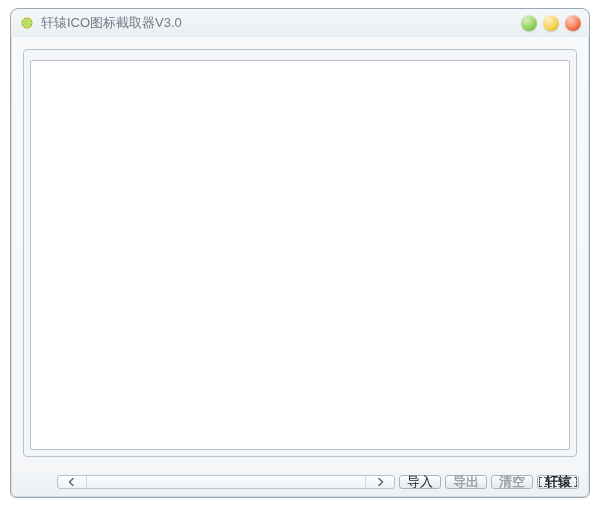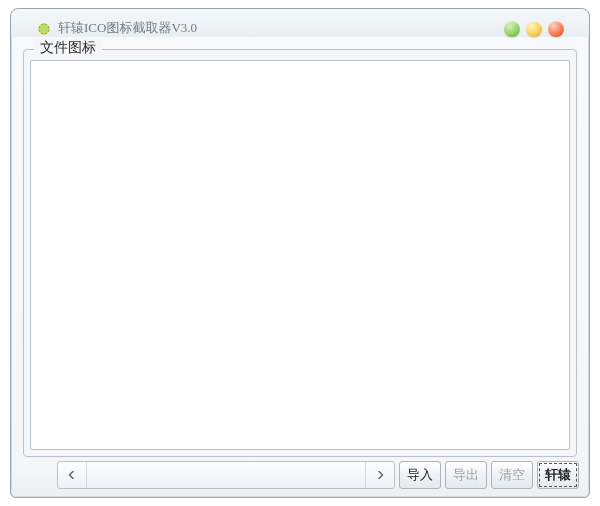--- a/index.html
+++ b/index.html
@@ -18,26 +18,25 @@
     margin: 8px auto 0 auto;
     border: 1px solid #9aa7b3;
     border-radius: 8px 8px 6px 6px;
     background: linear-gradient(to bottom, #e9eef2 0%, #f7f9fb 6%, #f4f6f8 94%, #ecf0f3 100%);
     box-shadow: 0 0 0 1px #d4dbe1 inset;
     box-sizing: border-box;
   }
   .titlebar {
     height: 28px;
     display: flex;
-    align-items: flex-end;
-    padding: 0 25px;
+    align-items: center;
+    padding: 0 8px;
     border-top-left-radius: 8px;
     border-top-right-radius: 8px;
     background: linear-gradient(to bottom, #f5f8fa 0%, #e9eef2 100%);
-    font-family: Liberation Serif, serif;
   }
   .app-icon {
     width: 16px;
     height: 16px;
     margin-right: 6px;
     flex: none;
   }
   .title-text {
     color: #6e7a85;
     font-size: 13px;
@@ -87,21 +86,21 @@
     background: #ffffff;
     border: 1px solid #b8c2cc;
     border-radius: 2px;
   }
 
   .bottombar {
     position: absolute;
     left: 10px;
     right: 10px;
     bottom: 8px;
-    height: 28px;
+    height: 14px;
     display: flex;
     align-items: stretch;
     gap: 4px;
     margin-left: 36px;
   }
   .hscroll {
     flex: 1;
     display: flex;
     align-items: stretch;
     border: 1px solid #b8c2cc;
@@ -131,20 +130,21 @@
     color: #222;
     font-size: 13px;
     display: flex;
     align-items: center;
     justify-content: center;
     box-sizing: border-box;
     user-select: none;
   }
   .btn.disabled {
     color: #9aa3ab;
+    font-weight: bold;
   }
   .btn.focus {
     outline: 1px dashed #555;
     outline-offset: -3px;
     font-weight: bold;
   }
 </style>
 </head>
 <body>
 
@@ -166,21 +166,20 @@
     </span>
     <span class="title-text">轩辕ICO图标截取器V3.0</span>
     <div class="win-controls">
       <div class="win-btn win-min"></div>
       <div class="win-btn win-max"></div>
       <div class="win-btn win-close"></div>
     </div>
   </div>
 
   <div class="group">
-    <span class="group-label">文件图标</span>
     <div class="listview"></div>
   </div>
 
   <div class="bottombar">
     <div class="hscroll">
       <div class="scroll-btn left">
         <span>
           <svg width="8" height="8" viewBox="0 0 8 8">
               <path d="M5.5 0 L1.5 4 L5.5 8" fill="none" stroke="#666" stroke-width="1.5"></path>
             </svg>

